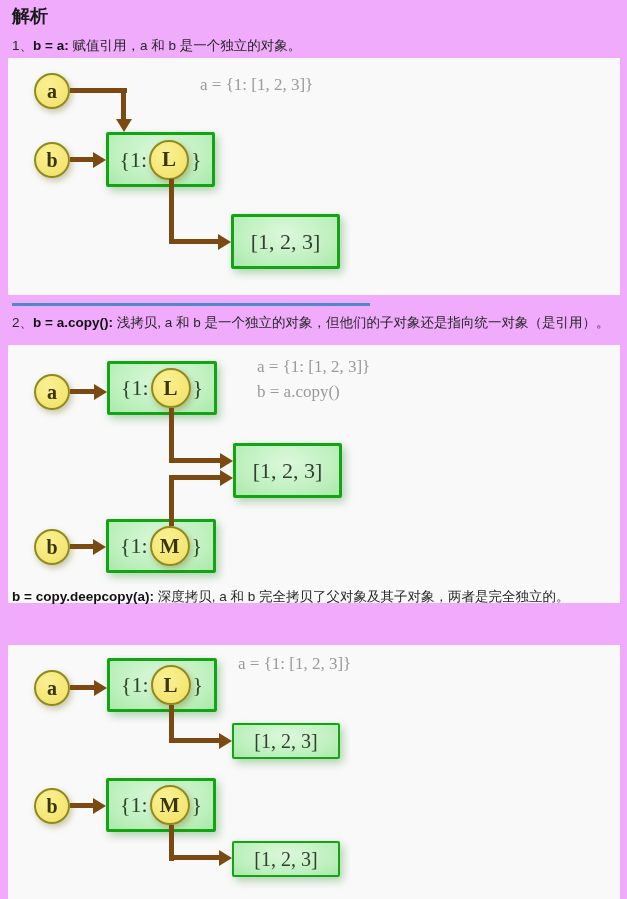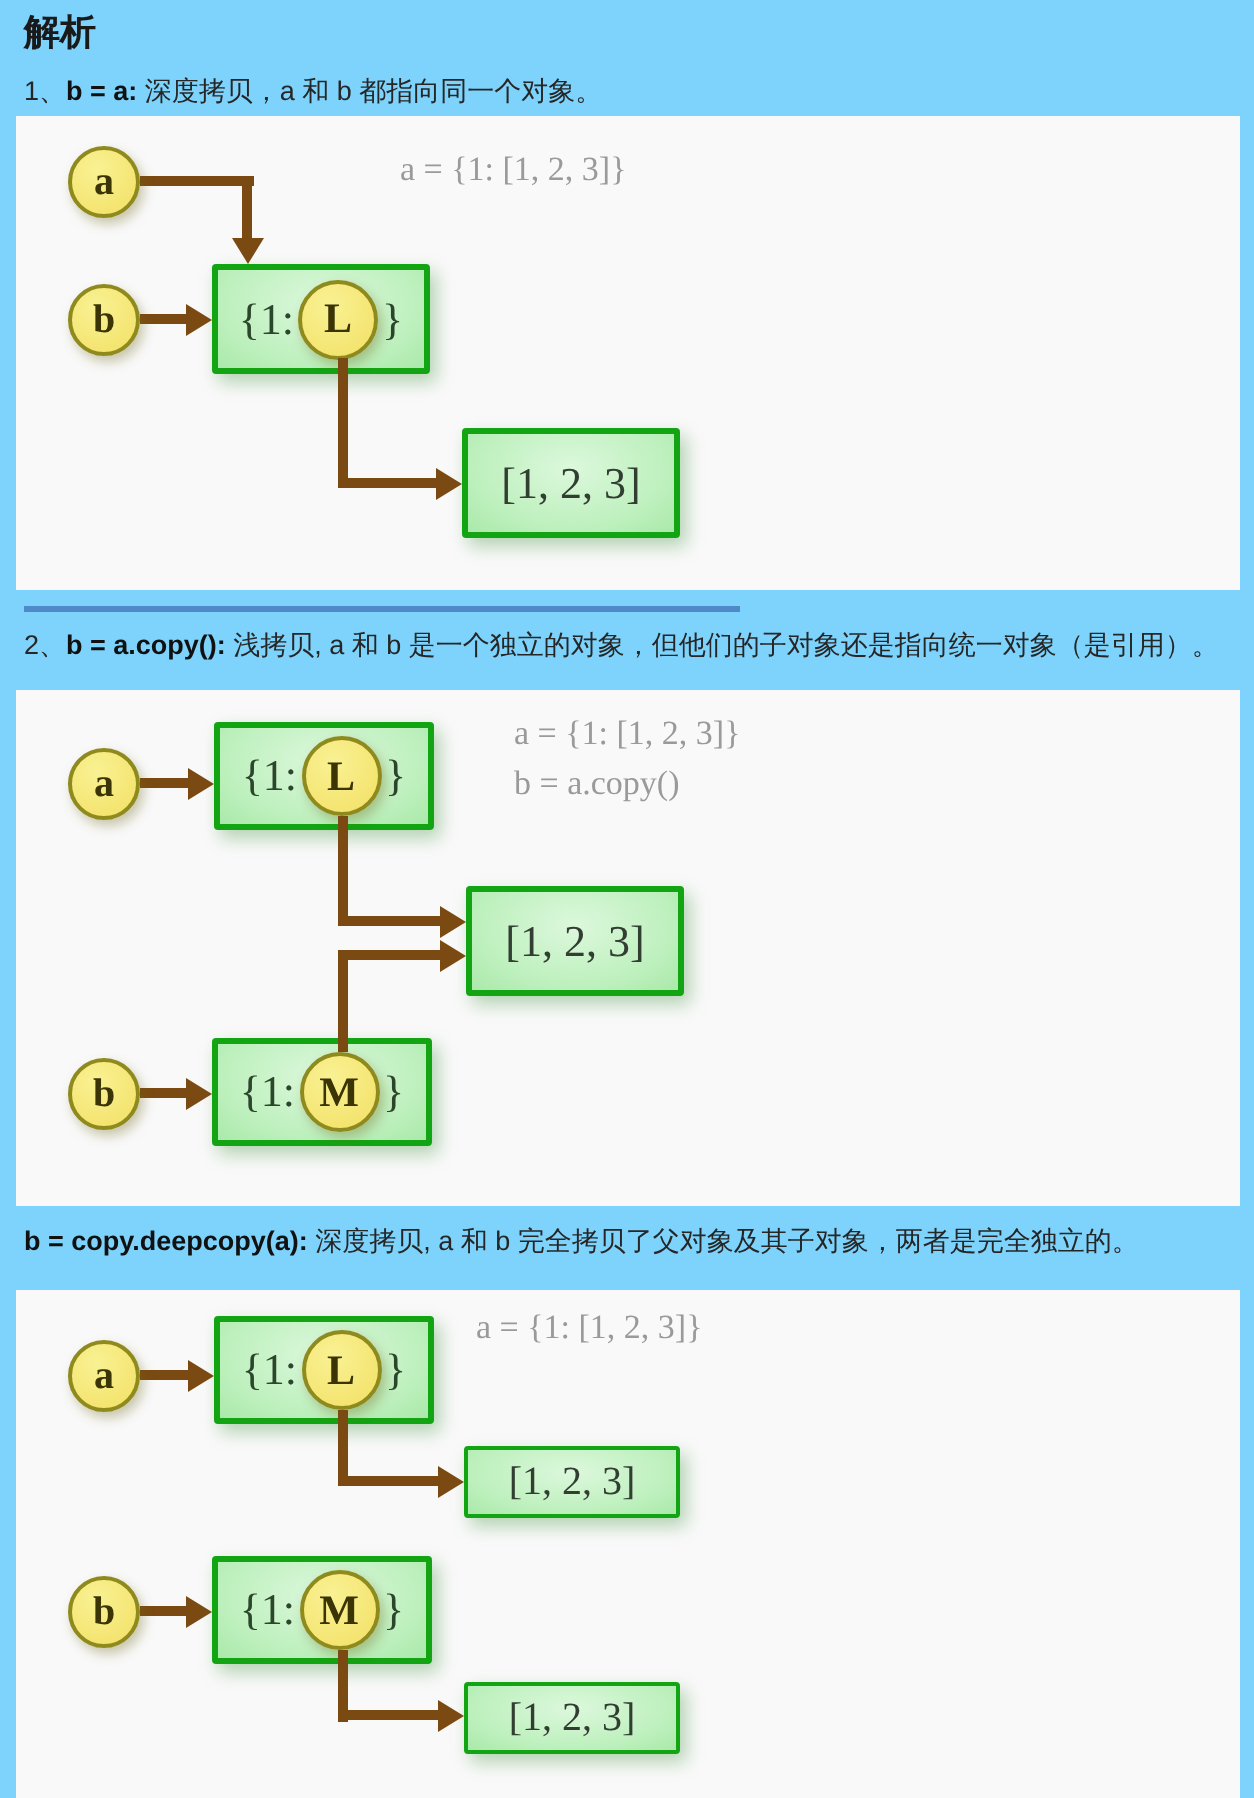--- a/index.html
+++ b/index.html
@@ -1,19 +1,19 @@
 <!DOCTYPE html>
 <html><head>
 <meta charset="utf-8">
 <style>
   * { margin:0; padding:0; box-sizing:border-box; }
   html,body { background:#ffffff; }
   .page {
     position:relative; width:627px; height:899px; overflow:hidden;
-    background:#7dd3fc; font-family:"Liberation Sans", sans-serif;
+    background:#f0abfc; font-family:"Liberation Sans", sans-serif;
   }
   .title {
     position:absolute; left:12px; top:4px; font-size:18px; font-weight:bold;
     color:#1a1a1a; line-height:24px;
   }
   .sect {
     position:absolute; left:12px; font-size:13.5px; color:#262626;
     line-height:18px; white-space:nowrap;
   }
   .sect b { color:#111; }
@@ -62,21 +62,21 @@
     color:#9a9a9a; line-height:25px; white-space:nowrap;
   }
 </style>
 </head>
 <body>
 
 <div class="page">
 
   <div class="title">解析</div>
 
-  <p class="sect" style="top:37px"><span>1、</span><b>b = a:</b><span> 深度拷贝，a 和 b 都指向同一个对象。</span></p>
+  <p class="sect" style="top:37px"><span>1、</span><b>b = a:</b><span> 赋值引用，a 和 b 是一个独立的对象。</span></p>
 
   <div class="diagram" id="d1">
     <div class="circle" style="left:26px;top:15px">
         <span>a</span>
       </div>
     <div class="hline" style="left:62px;top:30px;width:57px"></div>
     <div class="vline" style="left:113px;top:30px;height:32px"></div>
     <div class="arr-down" style="left:108px;top:61px"></div>
 
     <div class="circle" style="left:26px;top:84px">
@@ -150,21 +150,21 @@
         </div>
       <span>}</span>
     </div>
 
     <div class="code" style="left:249px;top:9px">
       <div>a = {1: [1, 2, 3]}</div>
       <div>b = a.copy()</div>
     </div>
   </div>
 
-  <p class="sect" style="top:612px"><span></span><b>b = copy.deepcopy(a):</b><span> 深度拷贝, a 和 b 完全拷贝了父对象及其子对象，两者是完全独立的。</span></p>
+  <p class="sect" style="top:588px"><span></span><b>b = copy.deepcopy(a):</b><span> 深度拷贝, a 和 b 完全拷贝了父对象及其子对象，两者是完全独立的。</span></p>
 
   <div class="diagram" id="d3">
     <div class="circle" style="left:26px;top:25px">
         <span>a</span>
       </div>
     <div class="hline" style="left:62px;top:40px;width:25px"></div>
     <div class="arr-right" style="left:86px;top:35px"></div>
 
     <div class="gbox" style="left:99px;top:13px;width:110px;height:54px">
       <span>{1:</span>

